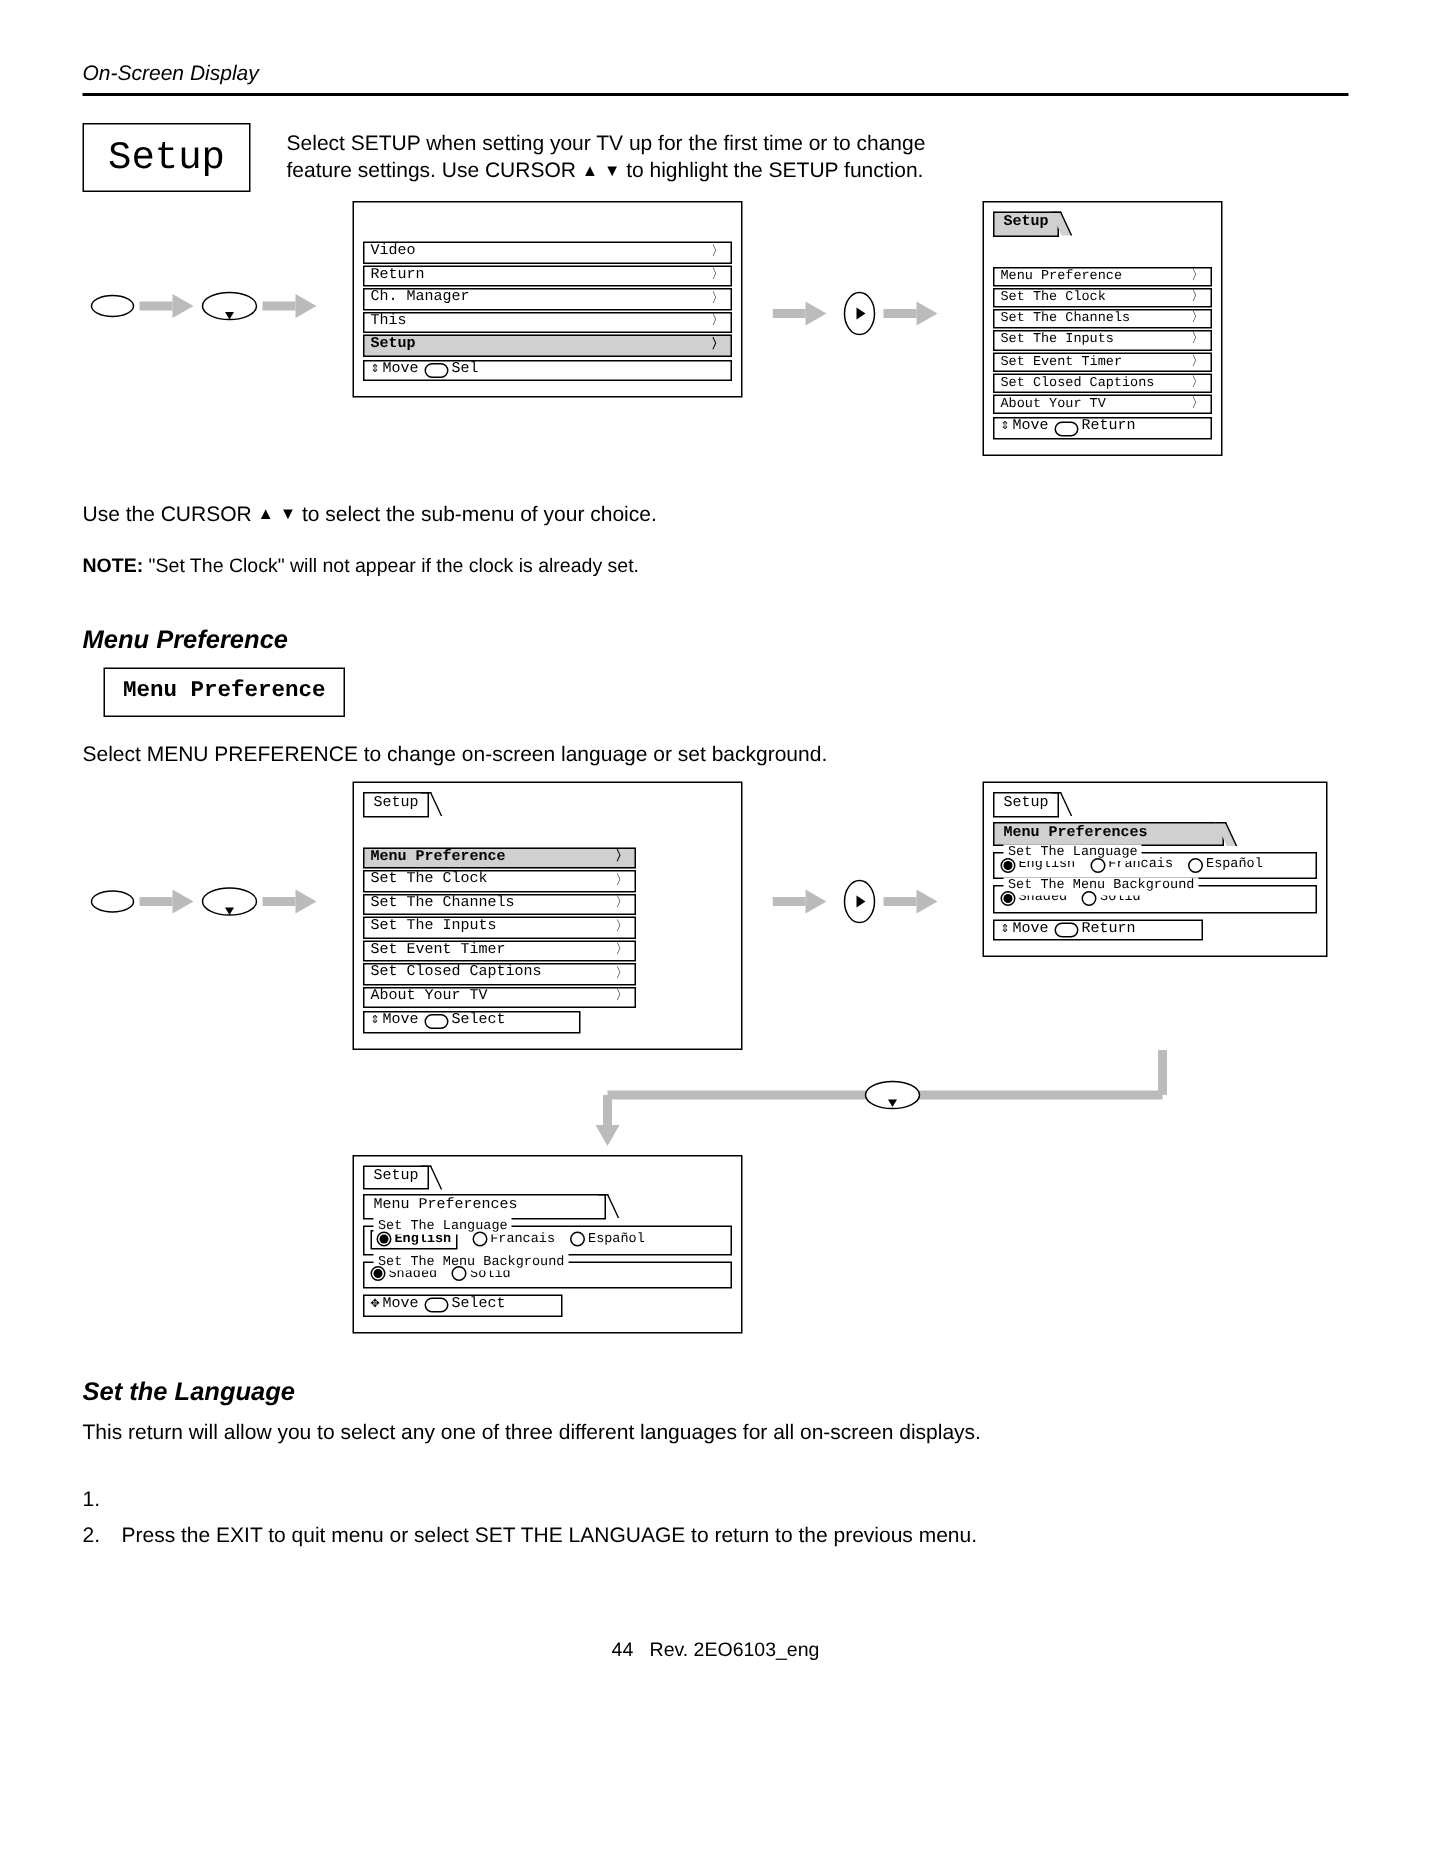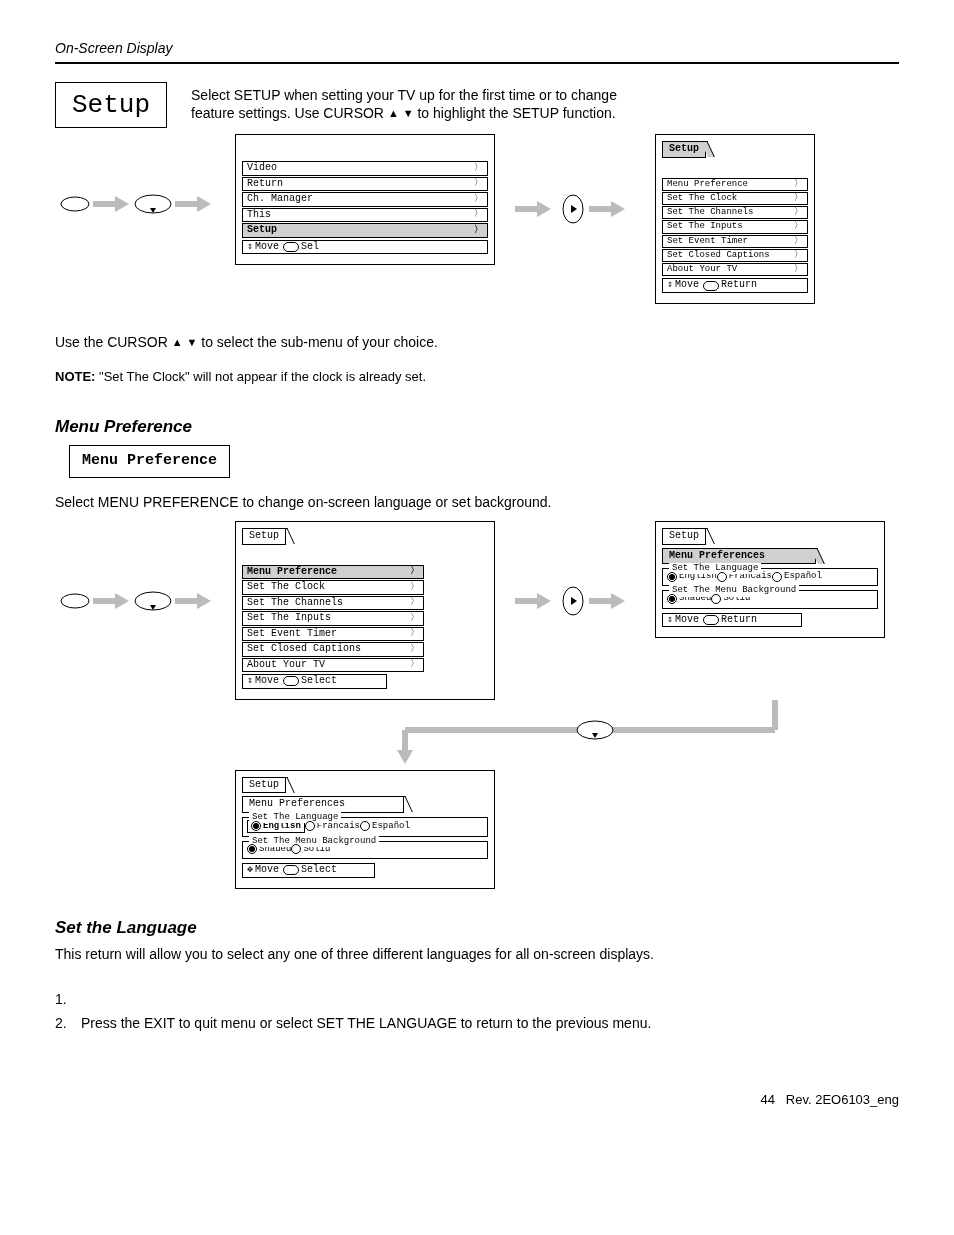--- a/index.html
+++ b/index.html
@@ -36,30 +36,30 @@
 .footer-bar .g{display:inline-flex;align-items:center;gap:2px;}
 .footer-bar .pill{display:inline-block;border:1px solid #000;border-radius:6px;width:14px;height:8px;}
 
 .midcol{display:flex;align-items:center;justify-content:center;padding-top:55px;gap:10px;}
 .midcol svg{}
 .tv.small{width:170px;font-size:9px;}
 .tv.small .mi{font-size:9px;}
 
 .pref-group{border:1px solid #000;margin:4px 0;padding:2px 4px 3px 4px;position:relative;}
 .pref-group .legend{position:absolute;top:-6px;left:6px;background:#fff;padding:0 3px;font-size:9px;}
-.opts{display:flex;font-size:9px;}
+.opts{display:flex;gap:10px;font-size:9px;}
 .opts .opt{display:flex;align-items:center;gap:2px;}
 .opts .opt .rb{display:inline-block;width:8px;height:8px;border:1px solid #000;border-radius:50%;position:relative;}
 .opts .opt .rb.sel::after{content:"";position:absolute;inset:1px;border-radius:50%;background:#000;}
 .opts .opt.boxsel{border:1px solid #000;padding:0 3px;font-weight:bold;}
 
 .steps{margin-top:28px;font-size:14px;}
 .steps .step{display:flex;margin:6px 0;}
 .steps .num{width:26px;flex:none;}
-.footer{display:flex;justify-content:flex-end;margin-top:60px;font-size:13px;}
+.footer{display:flex;justify-content:center;margin-top:60px;font-size:13px;}
 
 svg{display:block;}
 </style>
 </head>
 <body>
 <div class="page">
 
 
 
 

